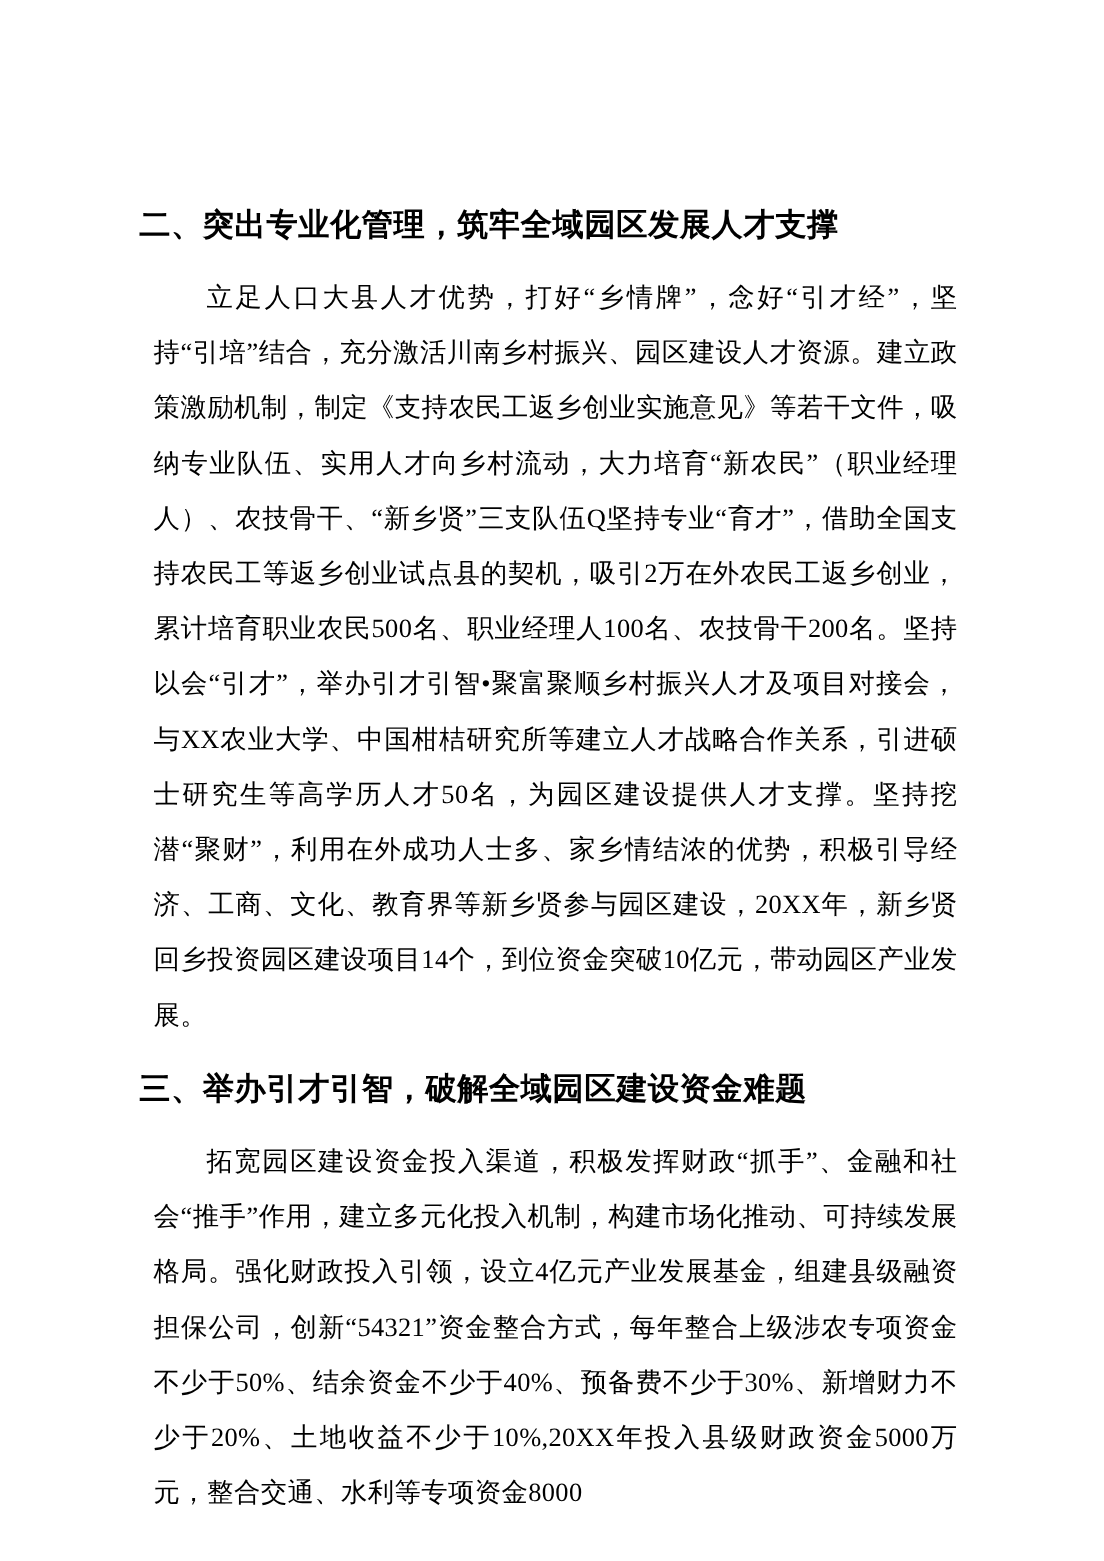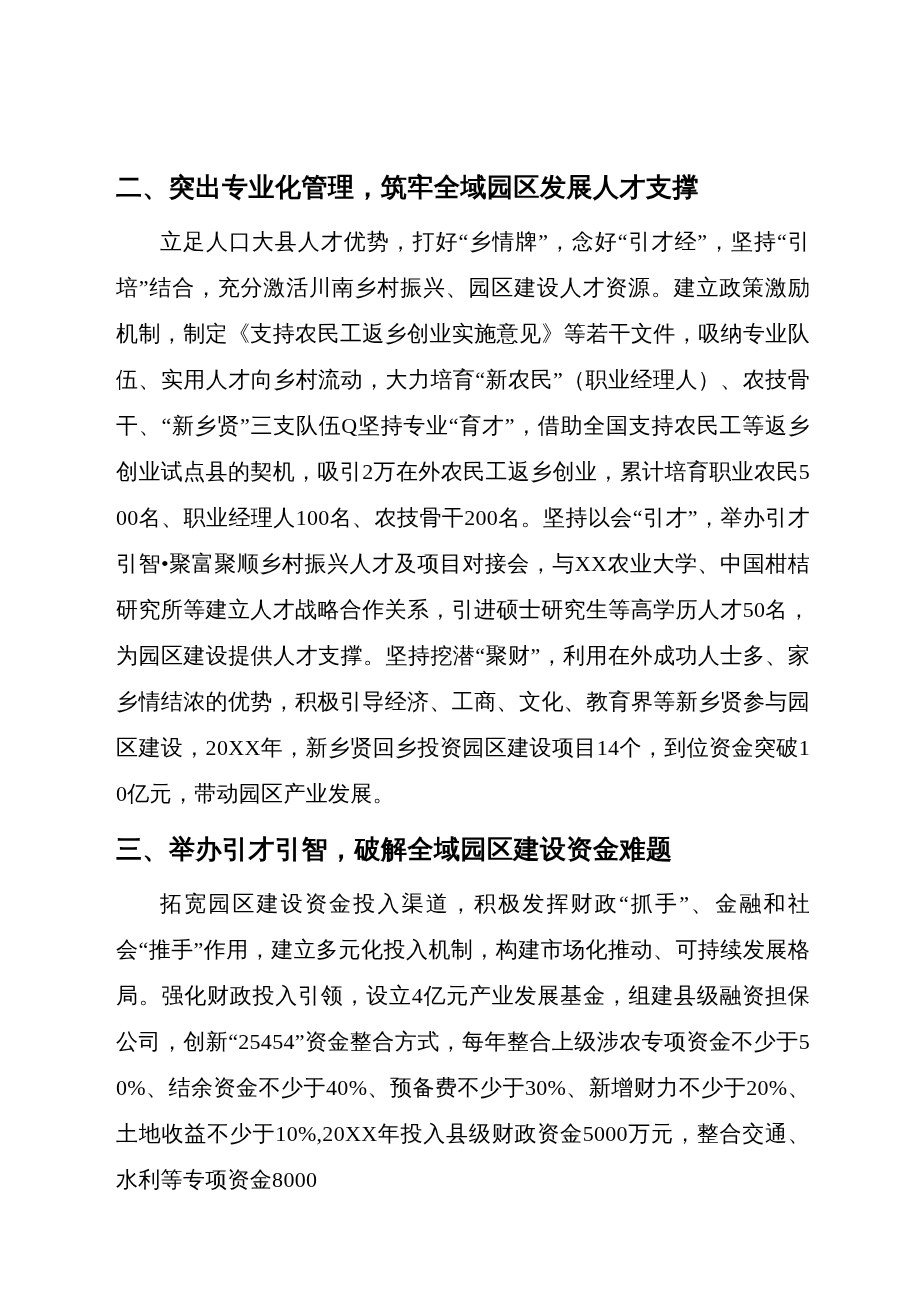--- a/index.html
+++ b/index.html
@@ -30,37 +30,37 @@
     line-height: 52px;
     letter-spacing: 0.5px;
     margin: 6px 0 6px 0;
     text-align: left;
     color: #000000;
   }
   .para {
     font-family: "Liberation Serif", "DejaVu Serif", serif;
     font-size: 22px;
     line-height: 46px;
-    margin: 0;
+    margin: 12px;
     text-align: justify;
     text-justify: inter-ideograph;
     text-indent: 2em;
     letter-spacing: 0.3px;
     color: #000000;
     word-break: break-all;
   }
 </style>
 </head>
 <body>
 
 <div class="page">
 
   <div class="section">
     <h2 class="heading">二、突出专业化管理，筑牢全域园区发展人才支撑</h2>
     <p class="para">立足人口大县人才优势，打好“乡情牌”，念好“引才经”，坚持“引培”结合，充分激活川南乡村振兴、园区建设人才资源。建立政策激励机制，制定《支持农民工返乡创业实施意见》等若干文件，吸纳专业队伍、实用人才向乡村流动，大力培育“新农民”（职业经理人）、农技骨干、“新乡贤”三支队伍Q坚持专业“育才”，借助全国支持农民工等返乡创业试点县的契机，吸引2万在外农民工返乡创业，累计培育职业农民500名、职业经理人100名、农技骨干200名。坚持以会“引才”，举办引才引智•聚富聚顺乡村振兴人才及项目对接会，与XX农业大学、中国柑桔研究所等建立人才战略合作关系，引进硕士研究生等高学历人才50名，为园区建设提供人才支撑。坚持挖潜“聚财”，利用在外成功人士多、家乡情结浓的优势，积极引导经济、工商、文化、教育界等新乡贤参与园区建设，20XX年，新乡贤回乡投资园区建设项目14个，到位资金突破10亿元，带动园区产业发展。</p>
   </div>
 
   <div class="section">
     <h2 class="heading">三、举办引才引智，破解全域园区建设资金难题</h2>
-    <p class="para">拓宽园区建设资金投入渠道，积极发挥财政“抓手”、金融和社会“推手”作用，建立多元化投入机制，构建市场化推动、可持续发展格局。强化财政投入引领，设立4亿元产业发展基金，组建县级融资担保公司，创新“25454”资金整合方式，每年整合上级涉农专项资金不少于50%、结余资金不少于40%、预备费不少于30%、新增财力不少于20%、土地收益不少于10%,20XX年投入县级财政资金5000万元，整合交通、水利等专项资金8000</p>
+    <p class="para">拓宽园区建设资金投入渠道，积极发挥财政“抓手”、金融和社会“推手”作用，建立多元化投入机制，构建市场化推动、可持续发展格局。强化财政投入引领，设立4亿元产业发展基金，组建县级融资担保公司，创新“54321”资金整合方式，每年整合上级涉农专项资金不少于50%、结余资金不少于40%、预备费不少于30%、新增财力不少于20%、土地收益不少于10%,20XX年投入县级财政资金5000万元，整合交通、水利等专项资金8000</p>
   </div>
 
 </div>
 
 </body></html>

